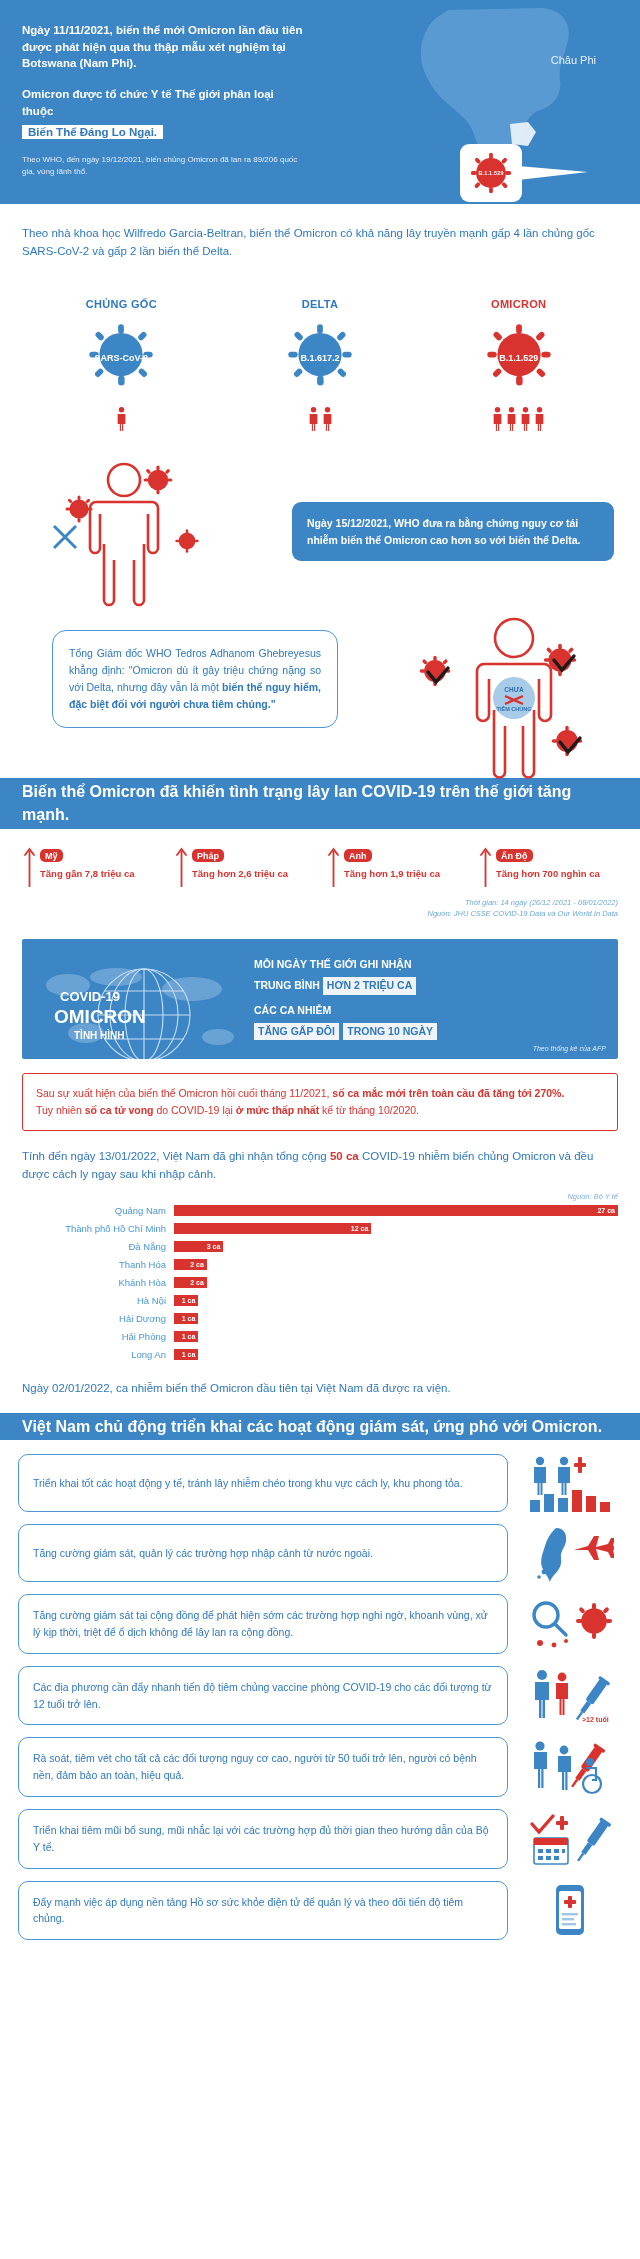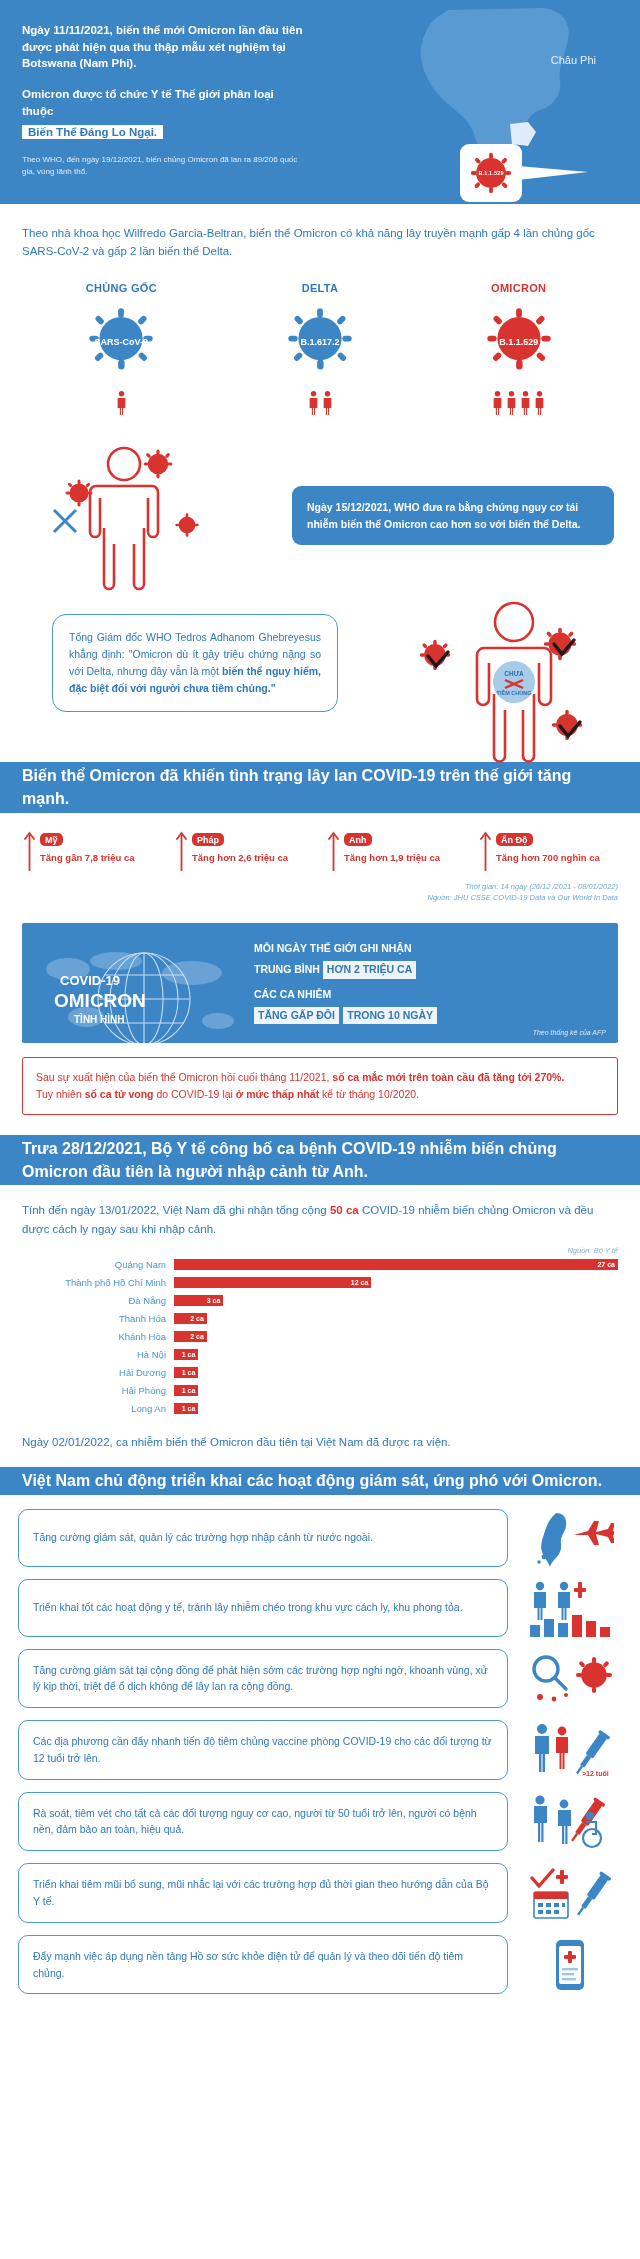--- a/index.html
+++ b/index.html
@@ -50,21 +50,21 @@
     position: absolute; color: #fff; font-size: 5.4px; font-weight: bold;
     letter-spacing: .2px;
   }
   .pointer-arrow { position: absolute; right: 52px; bottom: 14px; z-index: 4; }
 
   
   .variants { padding: 20px 22px 26px 22px; background: #fff; }
   .variants-lead { font-size: 11.5px; line-height: 1.6; color: #2f78bd; }
   .variants-row { display: flex; margin-top: 22px; }
   .variant-col { flex: 1; display: flex; flex-direction: column; align-items: center; }
-  .variant-title { font-weight: bold; font-size: 11px; letter-spacing: .3px; }
+  .variant-title { font-weight: bold; font-size: 11px; letter-spacing: .3px; margin-top: 16px; }
   .variant-title.blue { color: #2f78bd; }
   .variant-title.red { color: #d8332f; }
   .variant-virus { margin-top: 10px; position: relative; }
   .variant-virus .vname {
     position: absolute; left: 0; right: 0; top: 50%; transform: translateY(-50%);
     text-align: center; color: #fff; font-weight: bold; font-size: 9px;
   }
   .people { margin-top: 10px; display: flex; gap: 3px; }
 
   
@@ -548,21 +548,20 @@
 
   <div class="redbox">
     <div>
       <span>Sau sự xuất hiện của biến thể Omicron hồi cuối tháng 11/2021, </span><b>số ca mắc mới trên toàn cầu đã tăng tới 270%.</b>
     </div>
     <div>
       <span>Tuy nhiên </span><b>số ca tử vong</b><span> do COVID-19 lại </span><b>ở mức thấp nhất</b><span> kể từ tháng 10/2020.</span>
     </div>
   </div>
 
-  <div class="banner" style="margin-top:20px;">Trưa 28/12/2021, Bộ Y tế công bố ca bệnh COVID-19 nhiễm biến chủng Omicron đầu tiên là người nhập cảnh từ Anh.</div>
 
   <div class="vn-lead">
     <span>Tính đến ngày 13/01/2022, Việt Nam đã ghi nhận tổng cộng </span><b>50 ca</b><span> COVID-19 nhiễm biến chủng Omicron và đều được cách ly ngay sau khi nhập cảnh.</span>
   </div>
 
   <section class="chart">
     <div class="chart-src">Nguồn: Bộ Y tế</div>
     <div id="chart-rows">
         <div class="bar-row">
           <div class="bar-label">Quảng Nam</div>
@@ -640,60 +639,60 @@
   </section>
 
   <div class="vn-note">Ngày 02/01/2022, ca nhiễm biến thể Omicron đầu tiên tại Việt Nam đã được ra viện.</div>
 
   <div class="banner">Việt Nam chủ động triển khai các hoạt động giám sát, ứng phó với Omicron.</div>
 
   <section class="measures">
 
     <div class="measure">
       <div class="measure-box">
+        <span>Triển khai tốt các hoạt động y tế, tránh lây nhiễm chéo trong khu vực cách ly, khu phong tỏa.</span>
+      </div>
+      <div class="measure-icon">
+        <svg width="88" height="58" viewBox="0 0 88 58">
+          <g fill="#3d86c6">
+            <circle cx="14" cy="7" r="4.2"></circle>
+              <path d="M8,13 h12 v16 h-3.5 v12 h-2 v-12 h-1 v12 h-2 v-12 H8 Z"></path>
+            <circle cx="38" cy="7" r="4.2"></circle>
+              <path d="M32,13 h12 v16 h-3.5 v12 h-2 v-12 h-1 v12 h-2 v-12 H32 Z"></path>
+          </g>
+          <g fill="#d8332f">
+              <rect x="52" y="3" width="4" height="16" rx="1"></rect>
+              <rect x="48" y="9" width="12" height="4" rx="1"></rect>
+            </g>
+          <g fill="#3d86c6">
+            <rect x="4" y="46" width="10" height="12"></rect>
+              <rect x="18" y="40" width="10" height="18"></rect>
+            <rect x="32" y="44" width="10" height="14"></rect>
+          </g>
+          <g fill="#d8332f">
+            <rect x="46" y="36" width="10" height="22"></rect>
+              <rect x="60" y="42" width="10" height="16"></rect>
+            <rect x="74" y="48" width="10" height="10"></rect>
+          </g>
+        </svg>
+      </div>
+    </div>
+
+    <div class="measure">
+      <div class="measure-box">
         <span>Tăng cường giám sát, quản lý các trường hợp nhập cảnh từ nước ngoài.</span>
       </div>
       <div class="measure-icon">
         <svg width="88" height="58" viewBox="0 0 88 58">
           <path d="M30,4 c8,0 11,6 10,13 c-1,7 -6,10 -5,17 c1,7 -2,12 -6,16 c-4,4 -5,8 -5,8
                    c-2,-6 -6,-9 -8,-15 c-2,-6 0,-12 2,-18 c2,-6 4,-14 12,-21 Z" fill="#3d86c6"></path>
           <circle cx="18" cy="48" r="2.4" fill="#3d86c6"></circle>
             <circle cx="13" cy="53" r="1.8" fill="#3d86c6"></circle>
           <g fill="#d8332f" transform="translate(46,10)">
             <path d="M2,16 L16,12 L22,2 h5 l-3,11 l12,-3 l3,-6 h4 l-2,8 l6,2 l-6,2 l2,8 h-4 l-3,-6 l-12,-3 l3,11 h-5 l-6,-10 Z"></path>
-          </g>
-        </svg>
-      </div>
-    </div>
-
-    <div class="measure">
-      <div class="measure-box">
-        <span>Triển khai tốt các hoạt động y tế, tránh lây nhiễm chéo trong khu vực cách ly, khu phong tỏa.</span>
-      </div>
-      <div class="measure-icon">
-        <svg width="88" height="58" viewBox="0 0 88 58">
-          <g fill="#3d86c6">
-            <circle cx="14" cy="7" r="4.2"></circle>
-              <path d="M8,13 h12 v16 h-3.5 v12 h-2 v-12 h-1 v12 h-2 v-12 H8 Z"></path>
-            <circle cx="38" cy="7" r="4.2"></circle>
-              <path d="M32,13 h12 v16 h-3.5 v12 h-2 v-12 h-1 v12 h-2 v-12 H32 Z"></path>
-          </g>
-          <g fill="#d8332f">
-              <rect x="52" y="3" width="4" height="16" rx="1"></rect>
-              <rect x="48" y="9" width="12" height="4" rx="1"></rect>
-            </g>
-          <g fill="#3d86c6">
-            <rect x="4" y="46" width="10" height="12"></rect>
-              <rect x="18" y="40" width="10" height="18"></rect>
-            <rect x="32" y="44" width="10" height="14"></rect>
-          </g>
-          <g fill="#d8332f">
-            <rect x="46" y="36" width="10" height="22"></rect>
-              <rect x="60" y="42" width="10" height="16"></rect>
-            <rect x="74" y="48" width="10" height="10"></rect>
           </g>
         </svg>
       </div>
     </div>
 
     <div class="measure">
       <div class="measure-box">
         <span>Tăng cường giám sát tại cộng đồng để phát hiện sớm các trường hợp nghi ngờ, khoanh vùng, xử lý kịp thời, triệt để ổ dịch không để lây lan ra cộng đồng.</span>
       </div>
       <div class="measure-icon">

